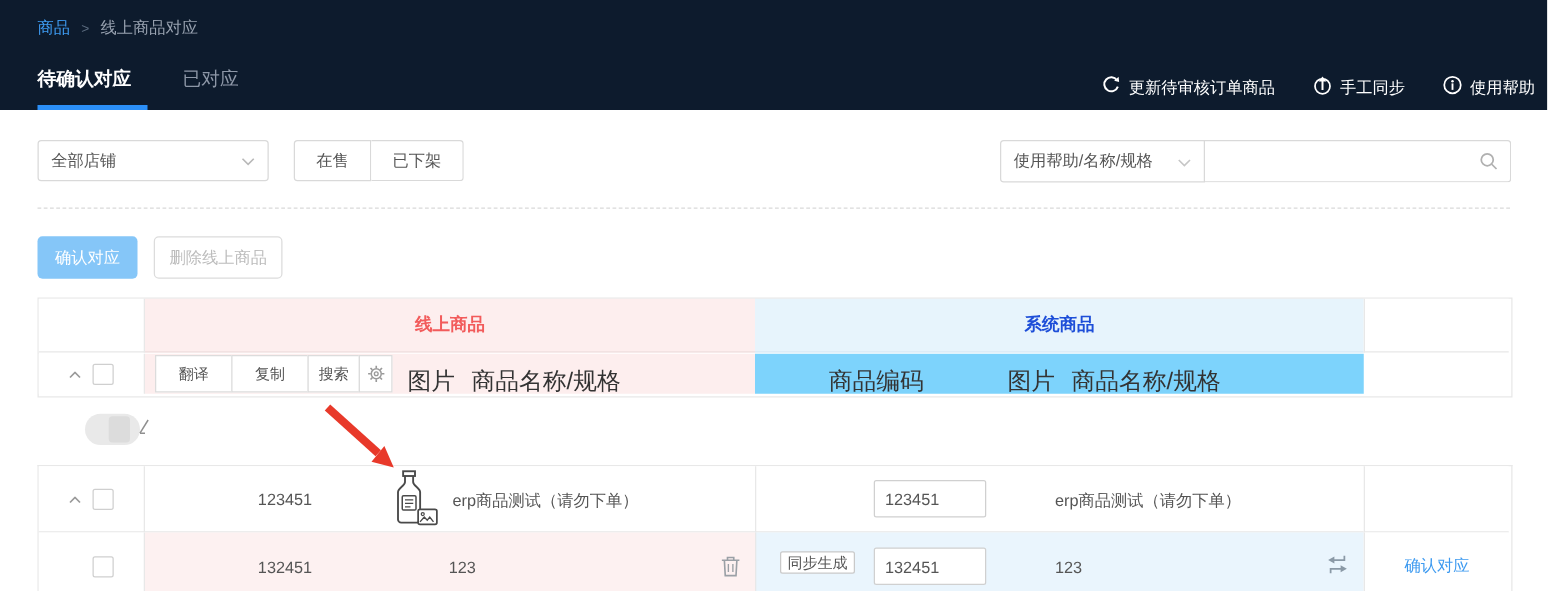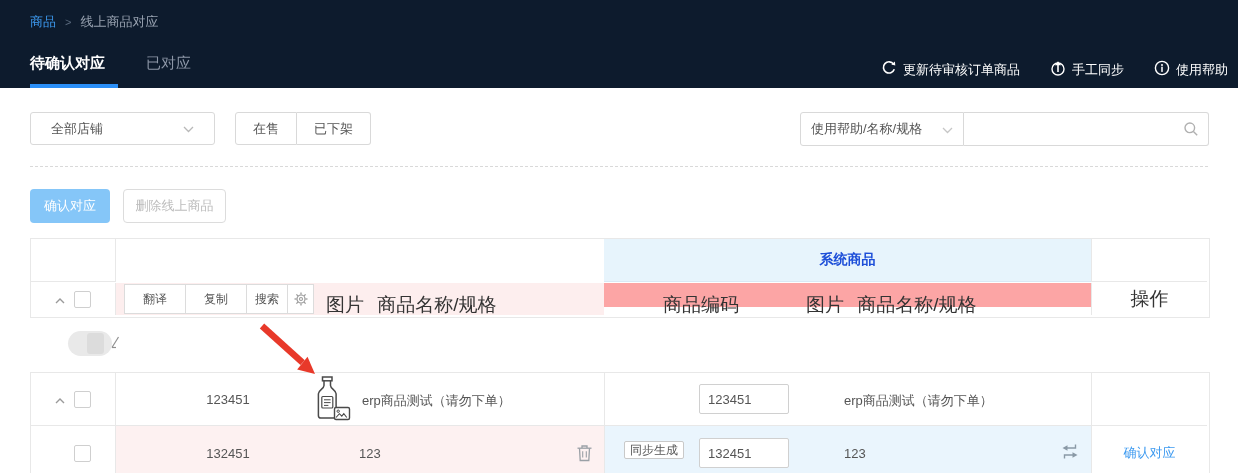--- a/index.html
+++ b/index.html
@@ -14,21 +14,21 @@
   .crumb-sep{color:#5a6a7e;margin:0 9px;font-size:11px;}
   .tab{position:absolute;top:54px;font-size:15px;cursor:pointer;}
   .tab-active{left:30px;color:#ffffff;font-weight:bold;}
   .tab-inactive{left:146px;color:#8d97a7;}
   .tab-underline{position:absolute;left:30px;top:84px;width:88px;height:4px;background:#2b8ff7;}
   .header-actions{position:absolute;right:10px;top:60px;display:flex;gap:30px;align-items:center;}
   .header-action{display:flex;align-items:center;gap:6px;color:#fff;font-size:13px;cursor:pointer;}
 
   
   .select-box{border:1px solid #d9d9d9;border-radius:3px;background:#fff;font-size:13px;color:#555;
-              display:flex;align-items:center;justify-content:space-between;padding:0 20px;cursor:pointer;}
+              display:flex;align-items:center;justify-content:space-between;padding:0 10px;cursor:pointer;}
   .shop-select{position:absolute;left:30px;top:112px;width:185px;height:33px;box-sizing:border-box;}
   .status-group{position:absolute;left:235px;top:112px;height:33px;display:flex;}
   .status-btn{box-sizing:border-box;border:1px solid #d9d9d9;background:#fff;font-size:13px;color:#555;
               padding:0 17px;display:flex;align-items:center;cursor:pointer;}
   .status-btn.first{border-radius:3px 0 0 3px;}
   .status-btn.second{border-left:none;border-radius:0 3px 3px 0;}
   .search-group{position:absolute;left:800px;top:112px;height:34px;display:flex;}
   .search-type{box-sizing:border-box;width:164px;border:1px solid #d9d9d9;border-radius:3px 0 0 3px;
                background:#fff;display:flex;align-items:center;justify-content:space-between;
                padding:0 10px;font-size:13px;color:#555;cursor:pointer;}
@@ -153,20 +153,23 @@
   </div>
 
   <div class="dashed-divider"></div>
 
   <button class="btn-confirm">确认对应</button>
   <button class="btn-delete">删除线上商品</button>
 
   <div class="thead">
 
     <div class="cell" style="left:0;top:0;width:85px;height:43px;background:#fff;border-right:1px solid #e8e8e8;border-bottom:1px solid #e8e8e8;"></div>
+    <div class="cell grp-online" style="left:85px;top:0;width:488px;height:43px;border-bottom:1px solid #eedede;">
+      <span>线上商品</span>
+    </div>
     <div class="cell grp-system" style="left:573px;top:0;width:487px;height:43px;border-bottom:1px solid #d9e9f5;">
       <span>系统商品</span>
     </div>
     <div class="cell" style="left:1060px;top:0;width:116px;height:43px;background:#fff;border-left:1px solid #e8e8e8;border-bottom:1px solid #e8e8e8;"></div>
 
     <div class="cell vcenter" style="left:0;top:44px;width:85px;height:32px;background:#fff;border-right:1px solid #e8e8e8;">
       <span style="margin-left:24px;">
         <svg width="10" height="6" viewBox="0 0 10 6">
             <polyline points="1,5 5,1 9,5" fill="none" stroke="#9a9a9a" stroke-width="1.4"></polyline>
           </svg>
@@ -190,25 +193,24 @@
               <line x1="2.4" y1="2.4" x2="3.9" y2="3.9"></line>
                 <line x1="10.1" y1="10.1" x2="11.6" y2="11.6"></line>
               <line x1="11.6" y1="2.4" x2="10.1" y2="3.9"></line>
                 <line x1="3.9" y1="10.1" x2="2.4" y2="11.6"></line>
             </g>
           </svg>
         </div>
       </div>
       <span class="sub-label img-name-label" style="position:absolute;left:210px;top:9px;">图片 商品名称/规格</span>
     </div>
-    <div class="cell" style="left:573px;top:44px;width:487px;height:24px;background:#fca5a5;">
+    <div class="cell" style="left:573px;top:44px;width:487px;height:32px;background:#7dd3fc;">
       <span class="sub-label" style="position:absolute;left:45px;top:9px;width:104px;text-align:center;">商品编码</span>
       <span class="sub-label img-name-label" style="position:absolute;left:202px;top:9px;">图片 商品名称/规格</span>
     </div>
-    <div class="cell center sub-label" style="left:1060px;top:44px;width:116px;height:32px;background:#fff;border-left:1px solid #e8e8e8;">操作</div>
   </div>
 
   <div class="blur-pill">
     <div class="blur-pill-inner"></div>
   </div>
   <span class="abs" style="left:111px;top:335px;">
     <svg width="9" height="13" viewBox="0 0 9 13">
       <line x1="1" y1="11.5" x2="7.5" y2="1" stroke="#8f8f8f" stroke-width="1.2"></line>
       <line x1="1" y1="11.5" x2="5" y2="11.5" stroke="#8f8f8f" stroke-width="1.2"></line>
     </svg>

